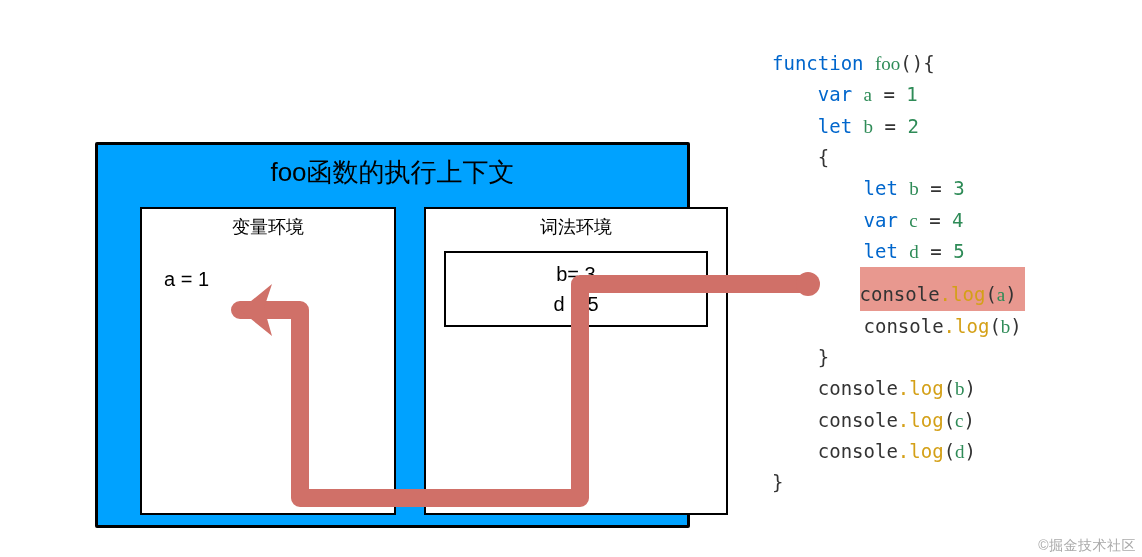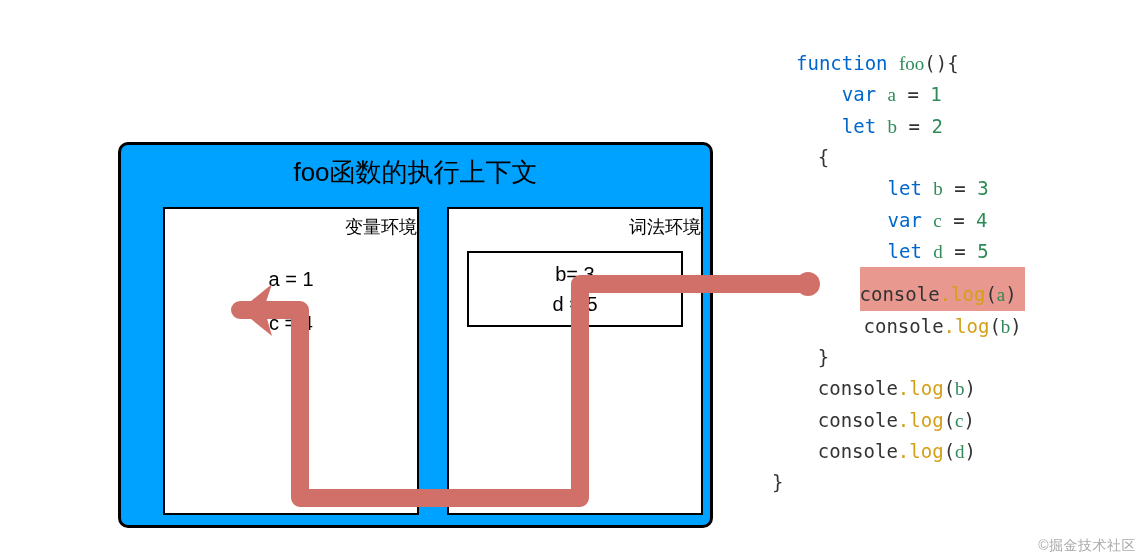--- a/index.html
+++ b/index.html
@@ -21,53 +21,52 @@
     }
     
     .ctx-box {
       position: absolute;
       left: 95px;
       top: 142px;
       width: 595px;
       height: 386px;
       background: #00a2ff;
       border: 3px solid #000;
-      border-radius: 10px;
-      margin-left: 23px;
+      border-radius: 2px;
     }
     .ctx-title {
       position: absolute;
       left: 0;
       top: 10px;
       width: 100%;
       text-align: center;
       font-size: 26px;
       color: #000;
     }
     .env-box {
       position: absolute;
       top: 62px;
       height: 308px;
       background: #fff;
       border: 2px solid #000;
     }
     .env-var { left: 42px; width: 256px; }
-    .env-lex { left: 326px; width: 256px; }
+    .env-lex { left: 326px; width: 304px; }
     .env-title {
-      text-align: right;
+      text-align: center;
       font-size: 18px;
       margin-top: 6px;
       color: #000;
     }
     .env-content {
       padding: 18px 22px;
       font-size: 20px;
       color: #000;
     }
-    .env-content div { line-height: 2.2; text-align: center; }
+    .env-content div { line-height: 2.2; }
     .lex-block {
       border: 2px solid #000;
       margin: 12px 18px 0 18px;
       padding: 6px 16px;
       font-size: 20px;
       text-align: center;
       line-height: 1.5;
     }
     .lex-block.bottom { margin-top: 28px; padding: 8px 16px; }
     
@@ -82,21 +81,21 @@
     .code {
       position: absolute;
       left: 772px;
       top: 48px;
       font-family: "Consolas", "Menlo", monospace;
       font-size: 19px;
       line-height: 1.65;
       white-space: pre;
       color: #333;
     }
-    .code .kw { color: #0066cc; margin-left: 24px; }   
+    .code .kw { color: #0066cc; }   
     .code .fn { color: #2e8b57; font-family: Liberation Serif, serif; }   
     .code .num{ color: #2e8b57; }
     .code .gl { color: #333; }      
     .code .mtd{ color: #d4a017; }   
     .code .hl {
       background: #e8988f;
       display: inline-block;
       padding: 12px 8px 0 0;
       margin: 0 0 0 -4px;
     }
@@ -114,21 +113,20 @@
 
 <div class="main-wrap">
 
   <div class="ctx-box">
     <div class="ctx-title">foo函数的执行上下文</div>
 
     <div class="env-box env-var">
       <div class="env-title">变量环境</div>
       <div class="env-content">
         <div>a = 1</div>
-        <div>c = 4</div>
       </div>
     </div>
 
     <div class="env-box env-lex">
       <div class="env-title">词法环境</div>
 
       <div class="lex-block">
         <div>b= 3</div>
         <div>d = 5</div>
       </div>

